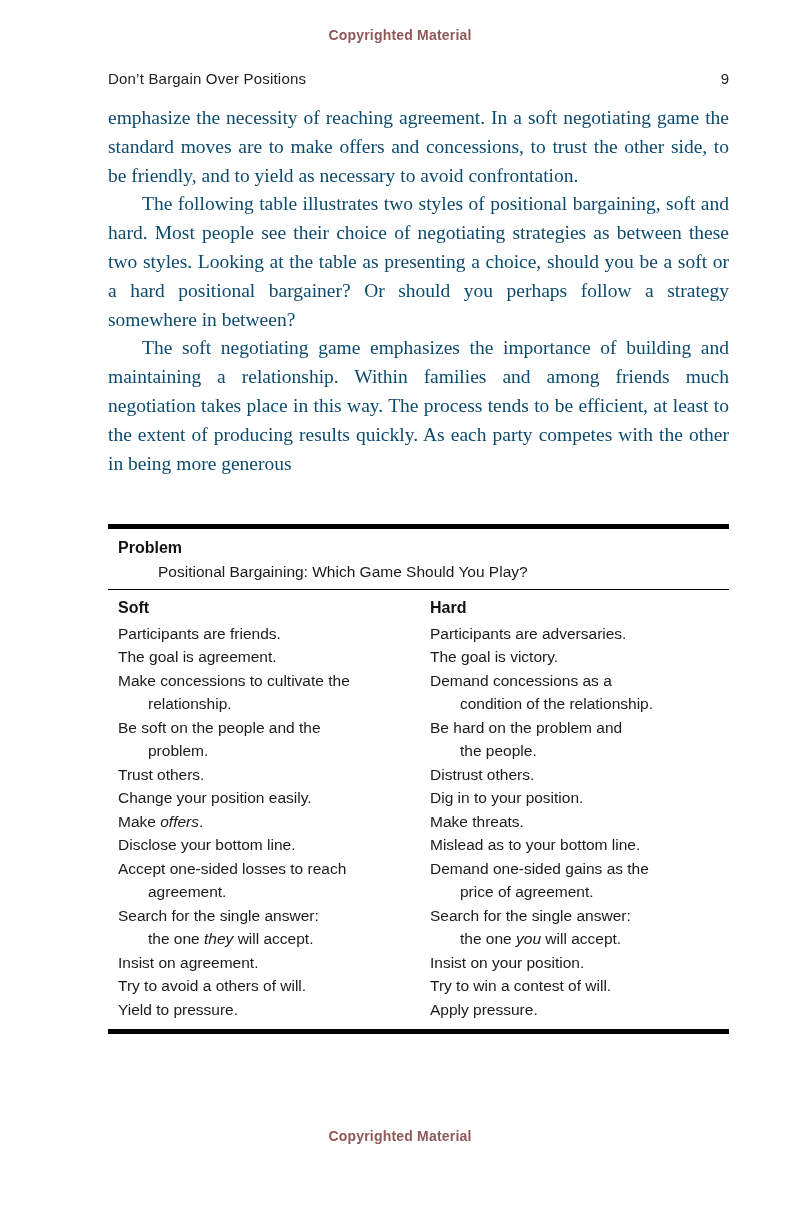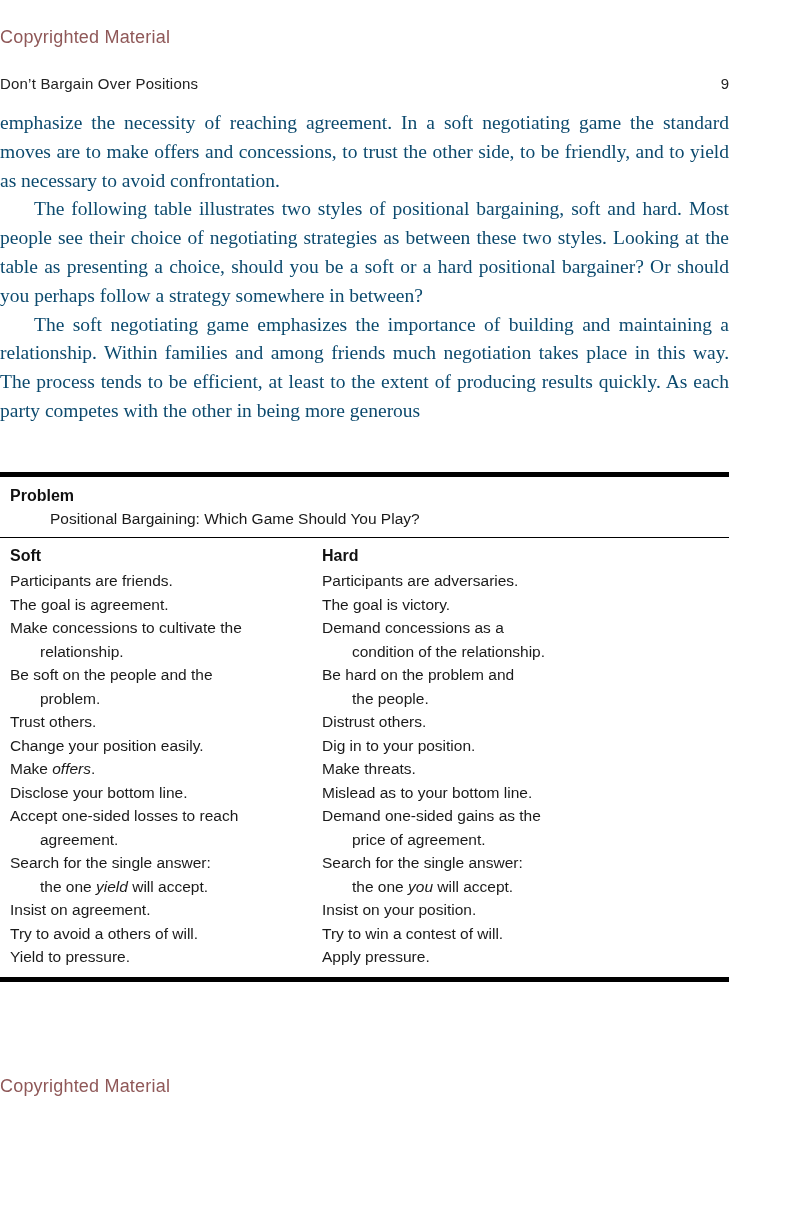--- a/index.html
+++ b/index.html
@@ -6,31 +6,32 @@
   html, body { background: #ffffff; }
   body {
     width: 800px;
     min-height: 1226px;
     margin: 0 auto;
     font-family: "Liberation Sans", sans-serif;
     color: #141414;
     overflow: hidden;
   }
   .copyright {
-    text-align: left;
-    font-family: "Liberation Sans", sans-serif;
-    font-weight: normal;
-    font-size: 18px;
+    text-align: center;
+    font-family: "Liberation Sans", sans-serif;
+    font-weight: bold;
+    font-size: 14px;
     color: #8f5858;
     letter-spacing: 0.2px;
   }
   .copyright.top { padding-top: 27px; }
   .copyright.bottom { margin-top: 94px; padding-bottom: 20px; }
 
   .content {
+    padding-left: 108px;
     padding-right: 71px; 
   }
 
   .page-header {
     margin-top: 27px;
     display: flex;
     justify-content: space-between;
     align-items: baseline;
     font-family: "Liberation Sans", sans-serif;
     font-size: 15px;
@@ -181,21 +182,21 @@
         </div>
         <div class="cell hard">
           <div class="l1">Demand one-sided gains as the</div>
           <div class="l2">price of agreement.</div>
         </div>
       </div>
 
       <div class="trow">
         <div class="cell soft">
           <div class="l1">Search for the single answer:</div>
-          <div class="l2"><span>the one </span><em>yield</em><span> will accept.</span></div>
+          <div class="l2"><span>the one </span><em>they</em><span> will accept.</span></div>
         </div>
         <div class="cell hard">
           <div class="l1">Search for the single answer:</div>
           <div class="l2"><span>the one </span><em>you</em><span> will accept.</span></div>
         </div>
       </div>
 
       <div class="trow">
         <div class="cell soft">Insist on agreement.</div>
         <div class="cell hard">Insist on your position.</div>

